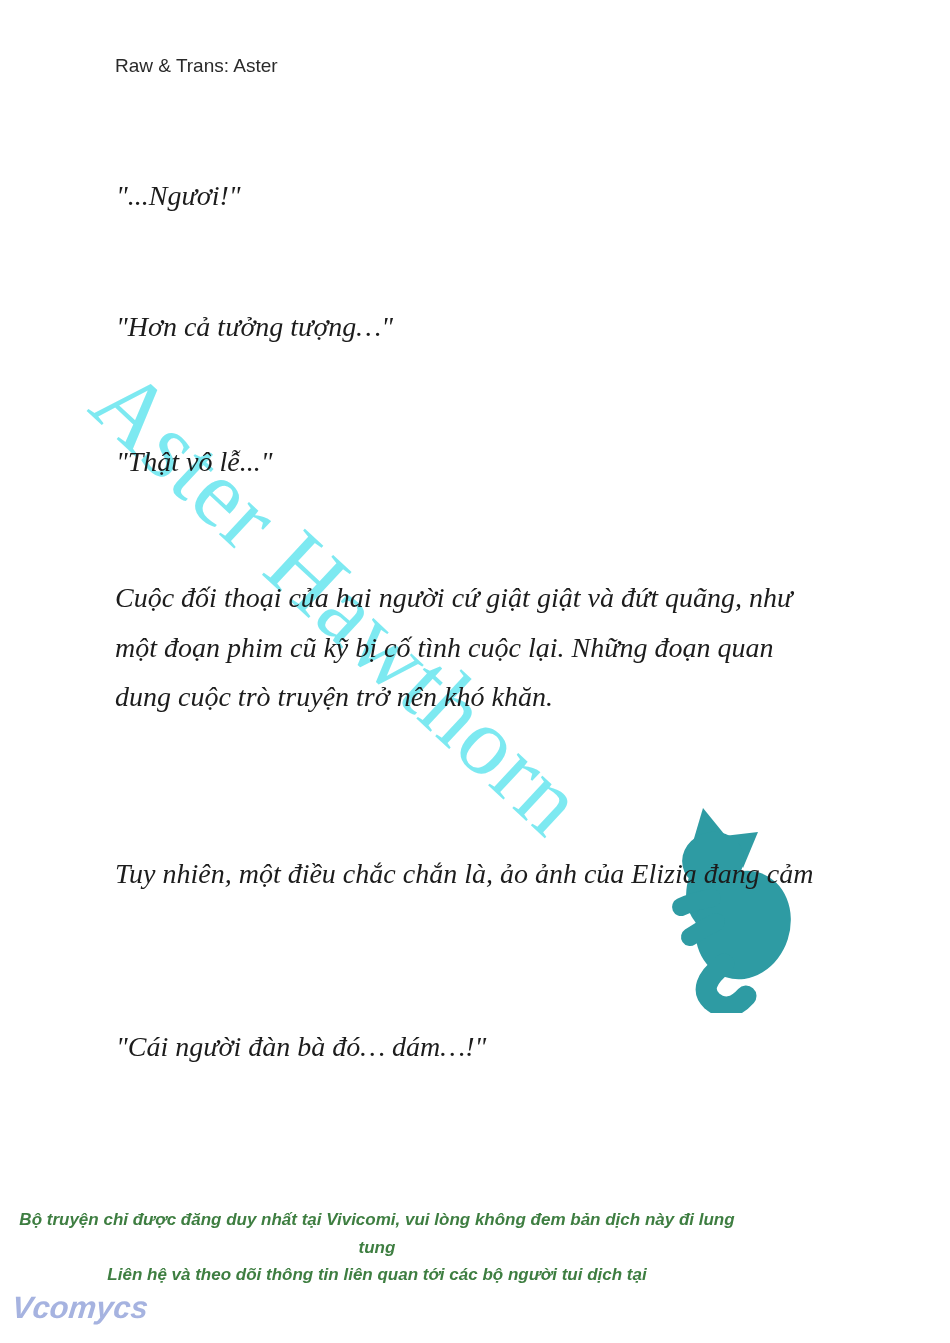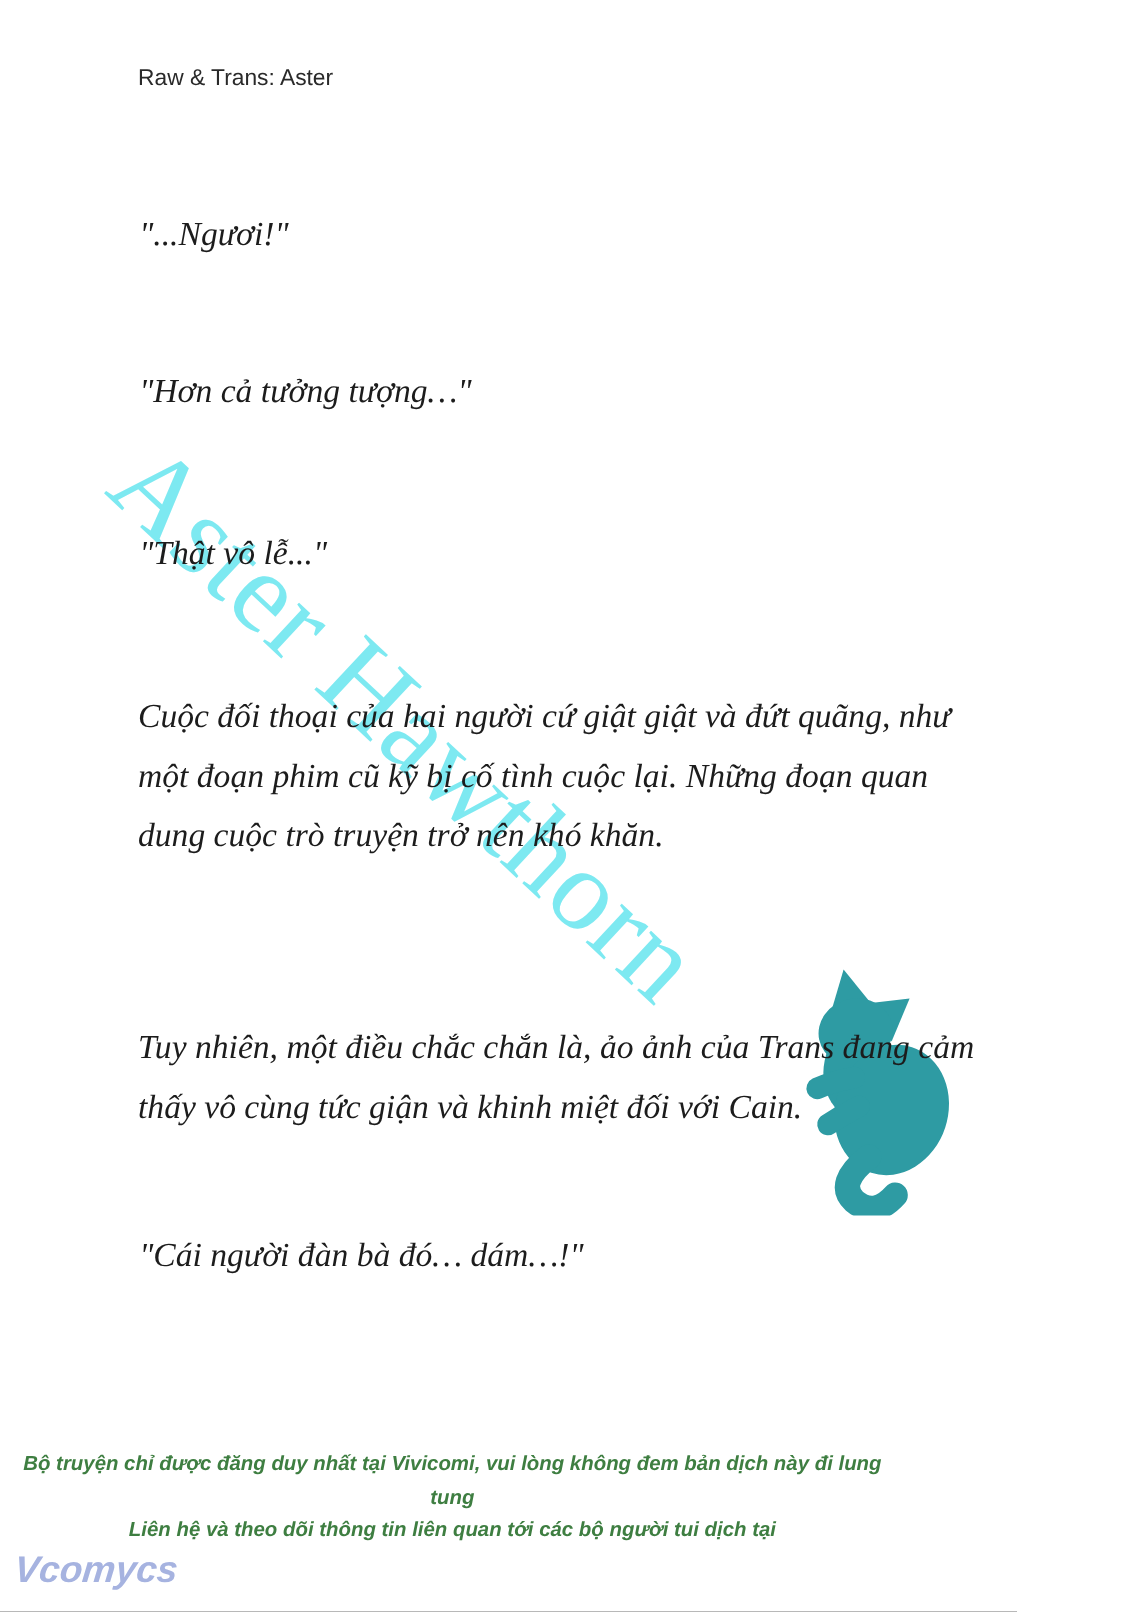--- a/index.html
+++ b/index.html
@@ -109,22 +109,21 @@
   <div class="quote q2">"Hơn cả tưởng tượng…"</div>
   <div class="quote q3">"Thật vô lễ..."</div>
 
   <div class="para p1">
     <div class="line">Cuộc đối thoại của hai người cứ giật giật và đứt quãng, như</div>
     <div class="line">một đoạn phim cũ kỹ bị cố tình cuộc lại. Những đoạn quan</div>
     <div class="line">dung cuộc trò truyện trở nên khó khăn.</div>
   </div>
 
   <div class="para p2">
-    <div class="line">Tuy nhiên, một điều chắc chắn là, ảo ảnh của Trans đang cảm</div>
-    <div class="line">thấy vô cùng tức giận và khinh miệt đối với Cain.</div>
+    <div class="line">Tuy nhiên, một điều chắc chắn là, ảo ảnh của Elizia đang cảm</div>
   </div>
 
   <div class="quote q4">"Cái người đàn bà đó… dám…!"</div>
 
   <div class="footer">
     <div>Bộ truyện chỉ được đăng duy nhất tại Vivicomi, vui lòng không đem bản dịch này đi lung tung</div>
     <div>Liên hệ và theo dõi thông tin liên quan tới các bộ người tui dịch tại</div>
   </div>
 
   <div class="logo">Vcomycs</div>

